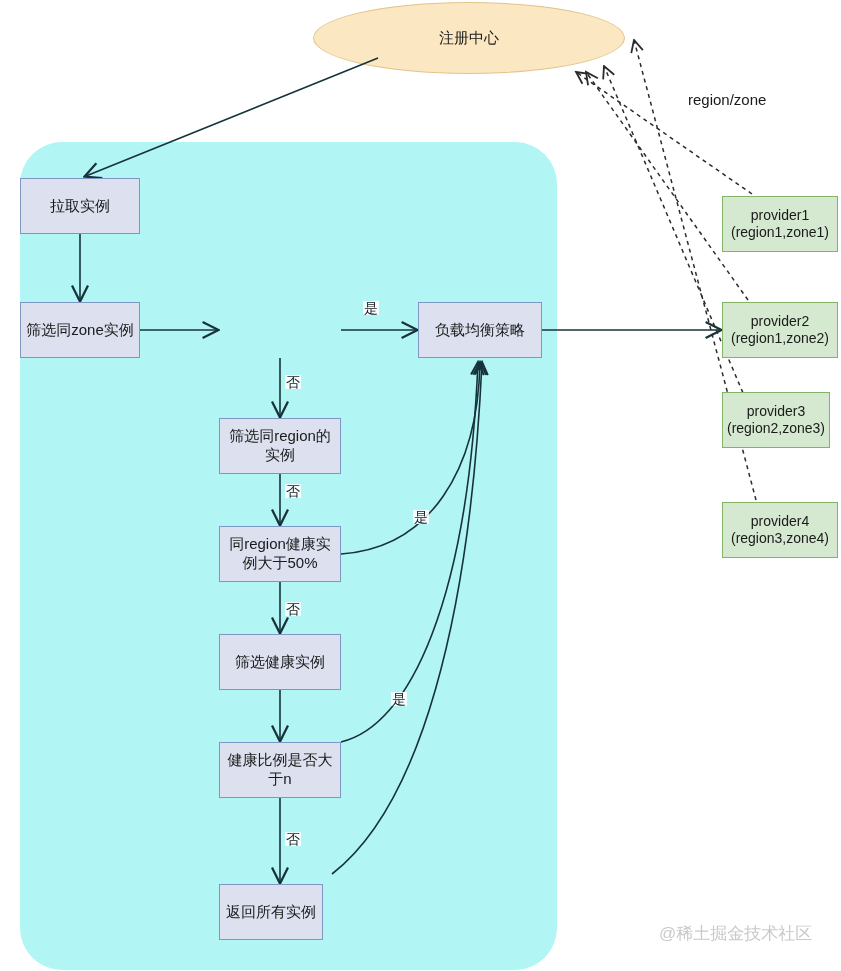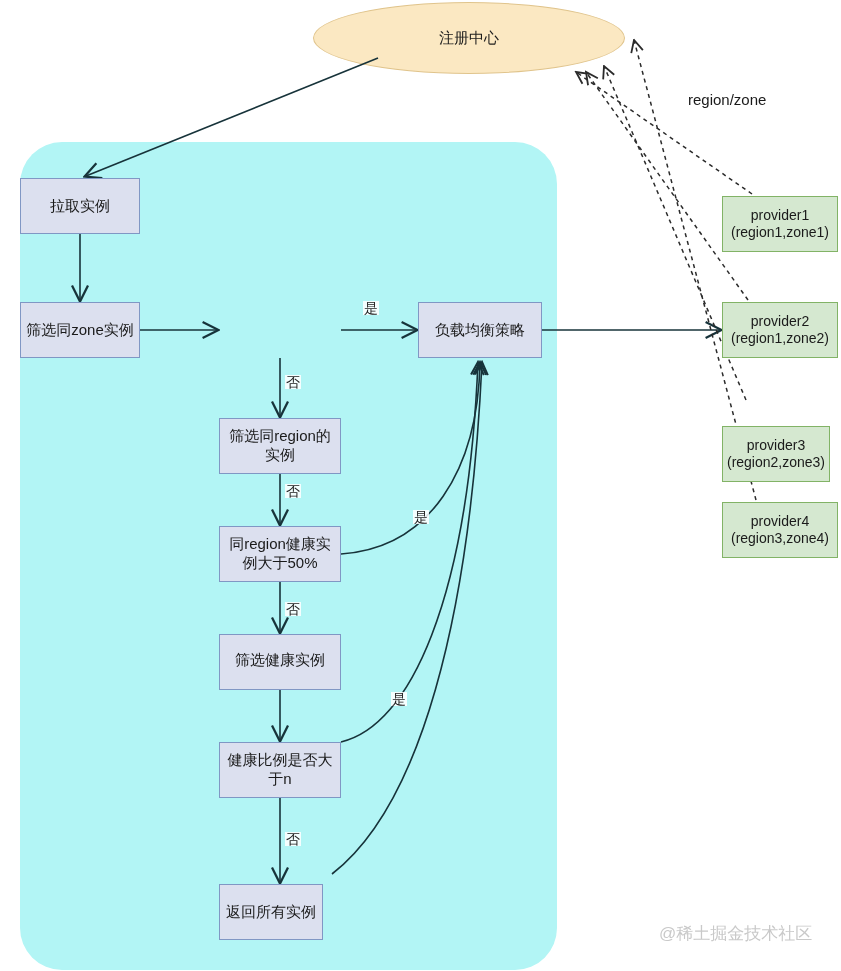--- a/index.html
+++ b/index.html
@@ -150,21 +150,21 @@
   <div class="node proc" style="left:219px; top:418px; width:122px; height:56px;">
     <span>筛选同region的
 实例</span>
   </div>
 
   <div class="node proc" style="left:219px; top:526px; width:122px; height:56px;">
     <span>同region健康实
 例大于50%</span>
   </div>
 
-  <div class="node proc" style="left:219px; top:634px; width:122px; height:56px;font-family:Liberation Mono, monospace;">
+  <div class="node proc" style="left:219px; top:634px; width:122px; height:56px;">
     <span>筛选健康实例</span>
   </div>
 
   <div class="node proc" style="left:219px; top:742px; width:122px; height:56px;">
     <span>健康比例是否大
 于n</span>
   </div>
 
   <div class="node proc" style="left:219px; top:884px; width:104px; height:56px;">
     <span>返回所有实例</span>
@@ -173,21 +173,21 @@
   <div class="node provider" style="left:722px; top:196px; width:116px; height:56px;justify-content:center;">
     <span>provider1
 (region1,zone1)</span>
   </div>
 
   <div class="node provider" style="left:722px; top:302px; width:116px; height:56px;">
     <span>provider2
 (region1,zone2)</span>
   </div>
 
-  <div class="node provider" style="left:722px; top:426px; width:108px; height:56px;">
+  <div class="node provider" style="left:722px; top:392px; width:108px; height:56px;">
     <span>provider3
 (region2,zone3)</span>
   </div>
 
   <div class="node provider" style="left:722px; top:502px; width:116px; height:56px;">
     <span>provider4
 (region3,zone4)</span>
   </div>
 
   <div class="edge-label" style="left:363px; top:301px;">是</div>

